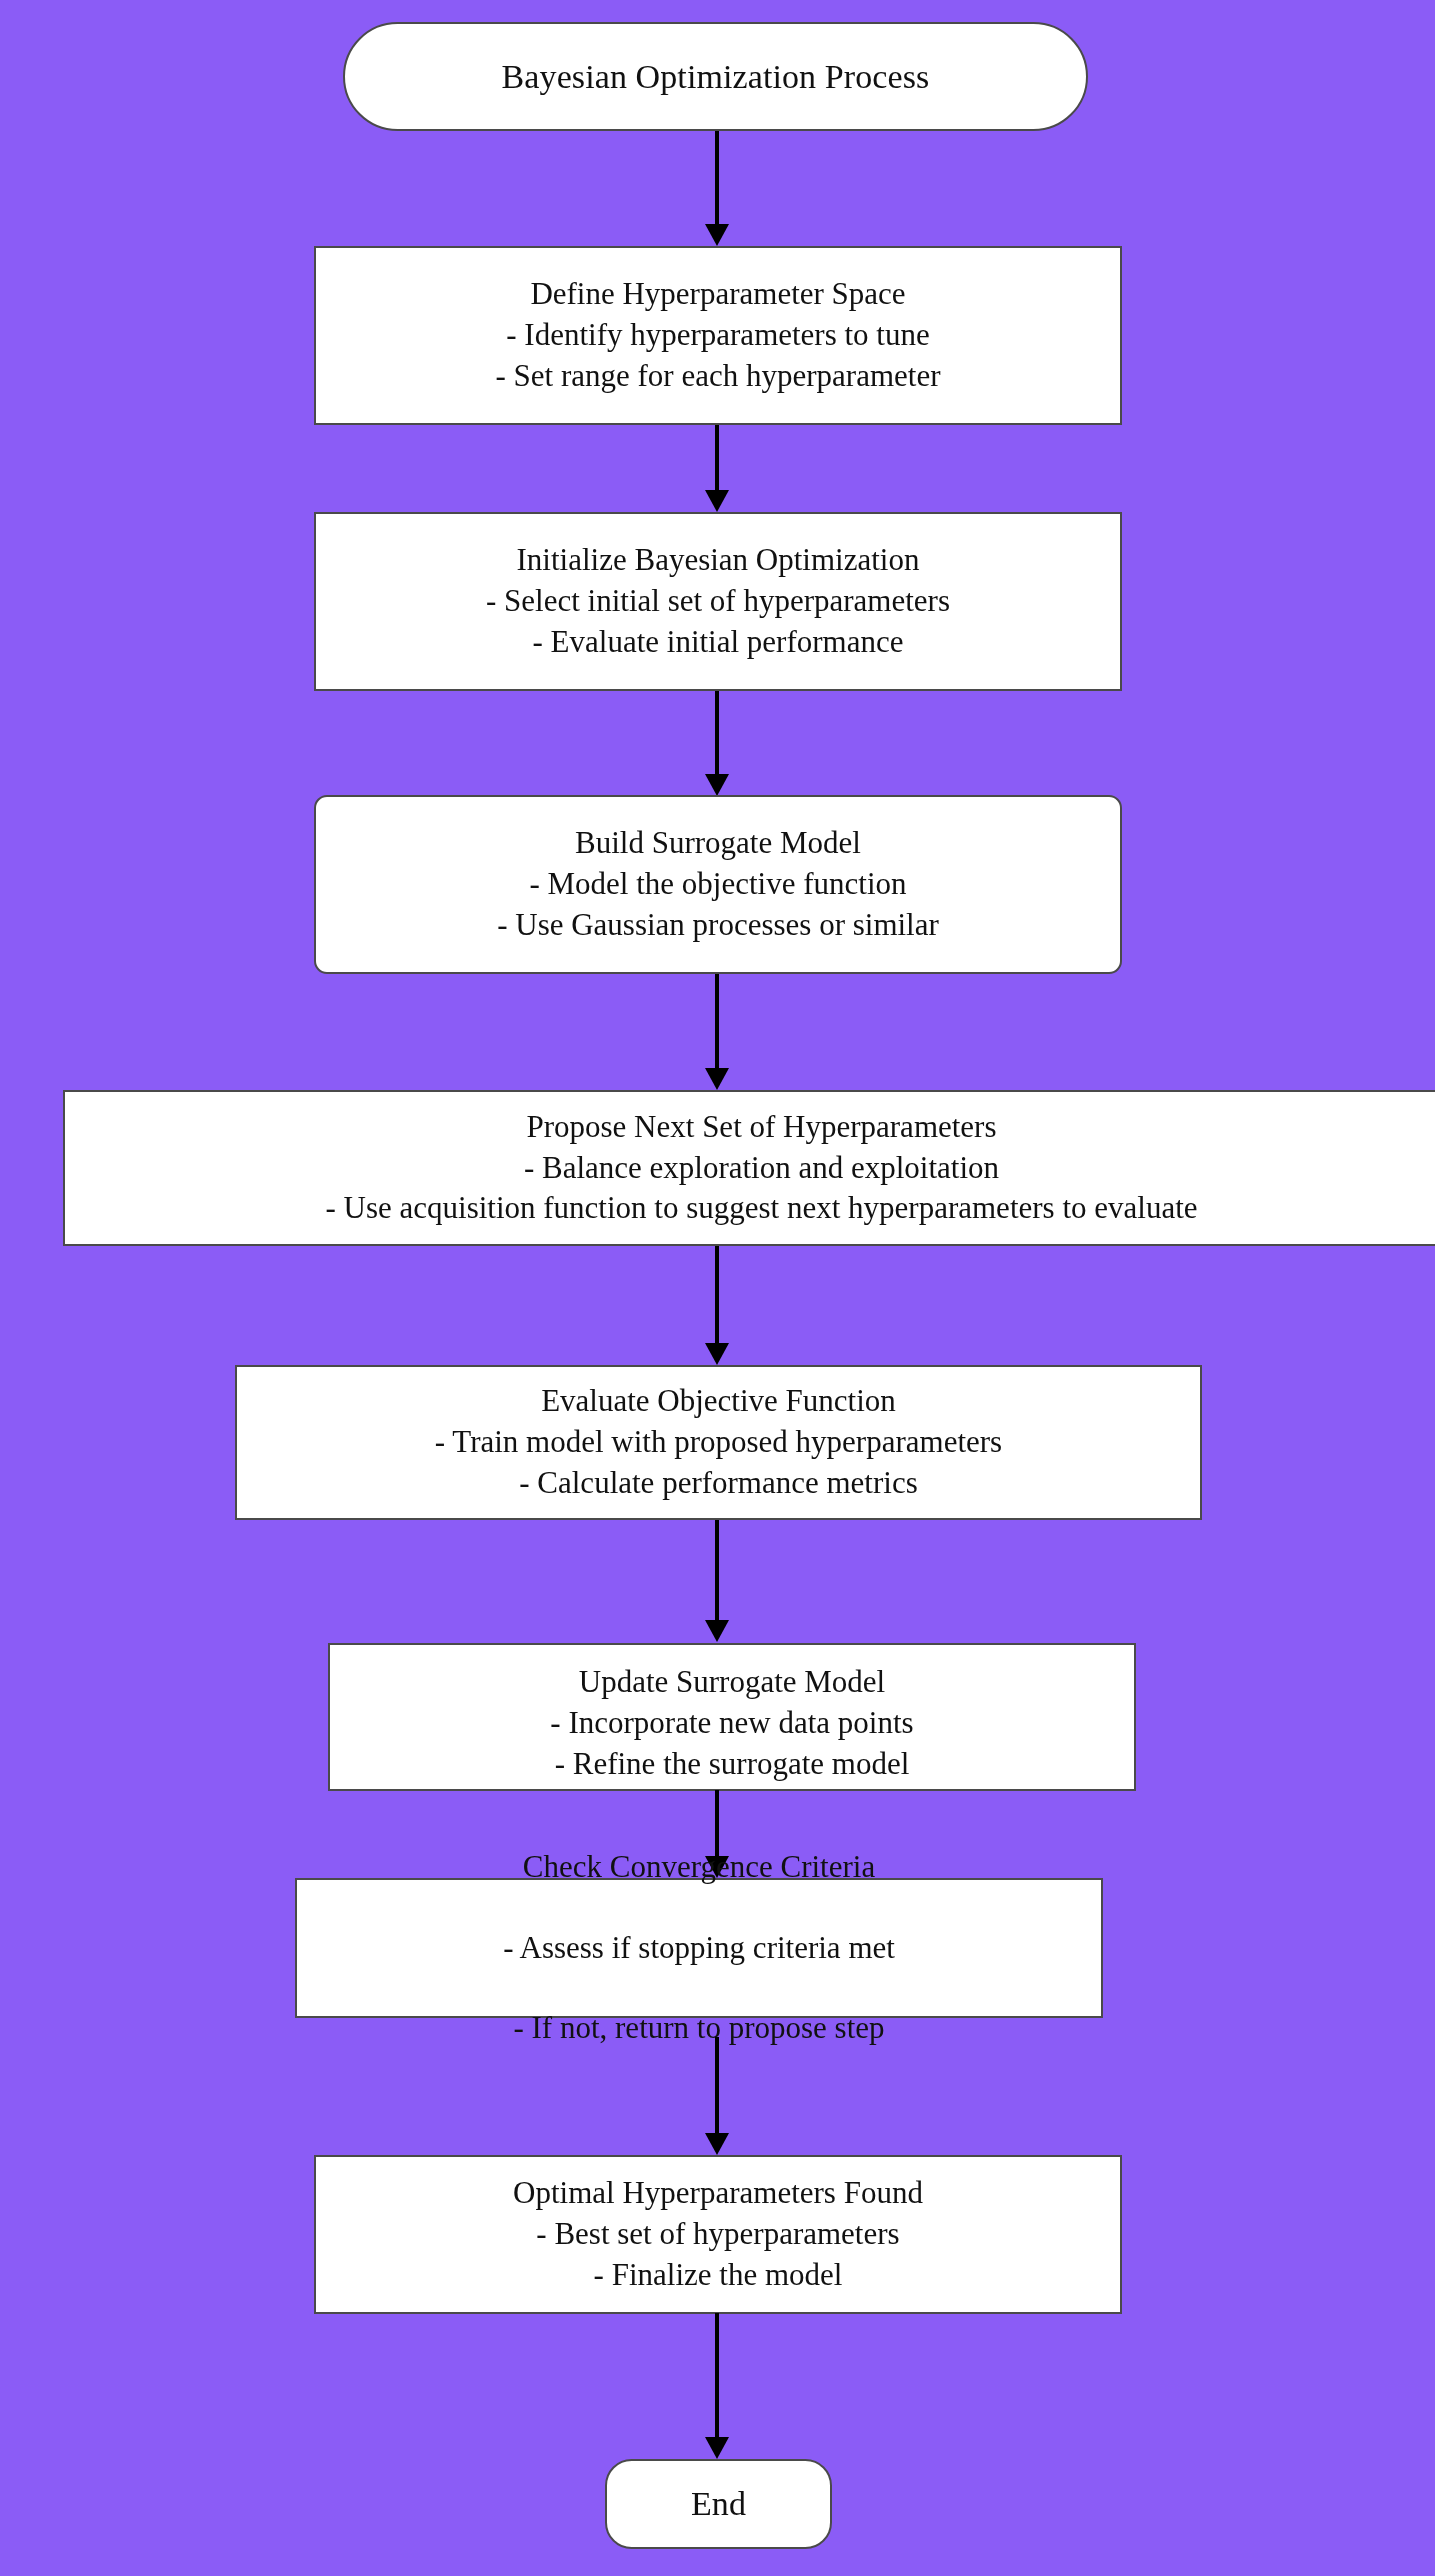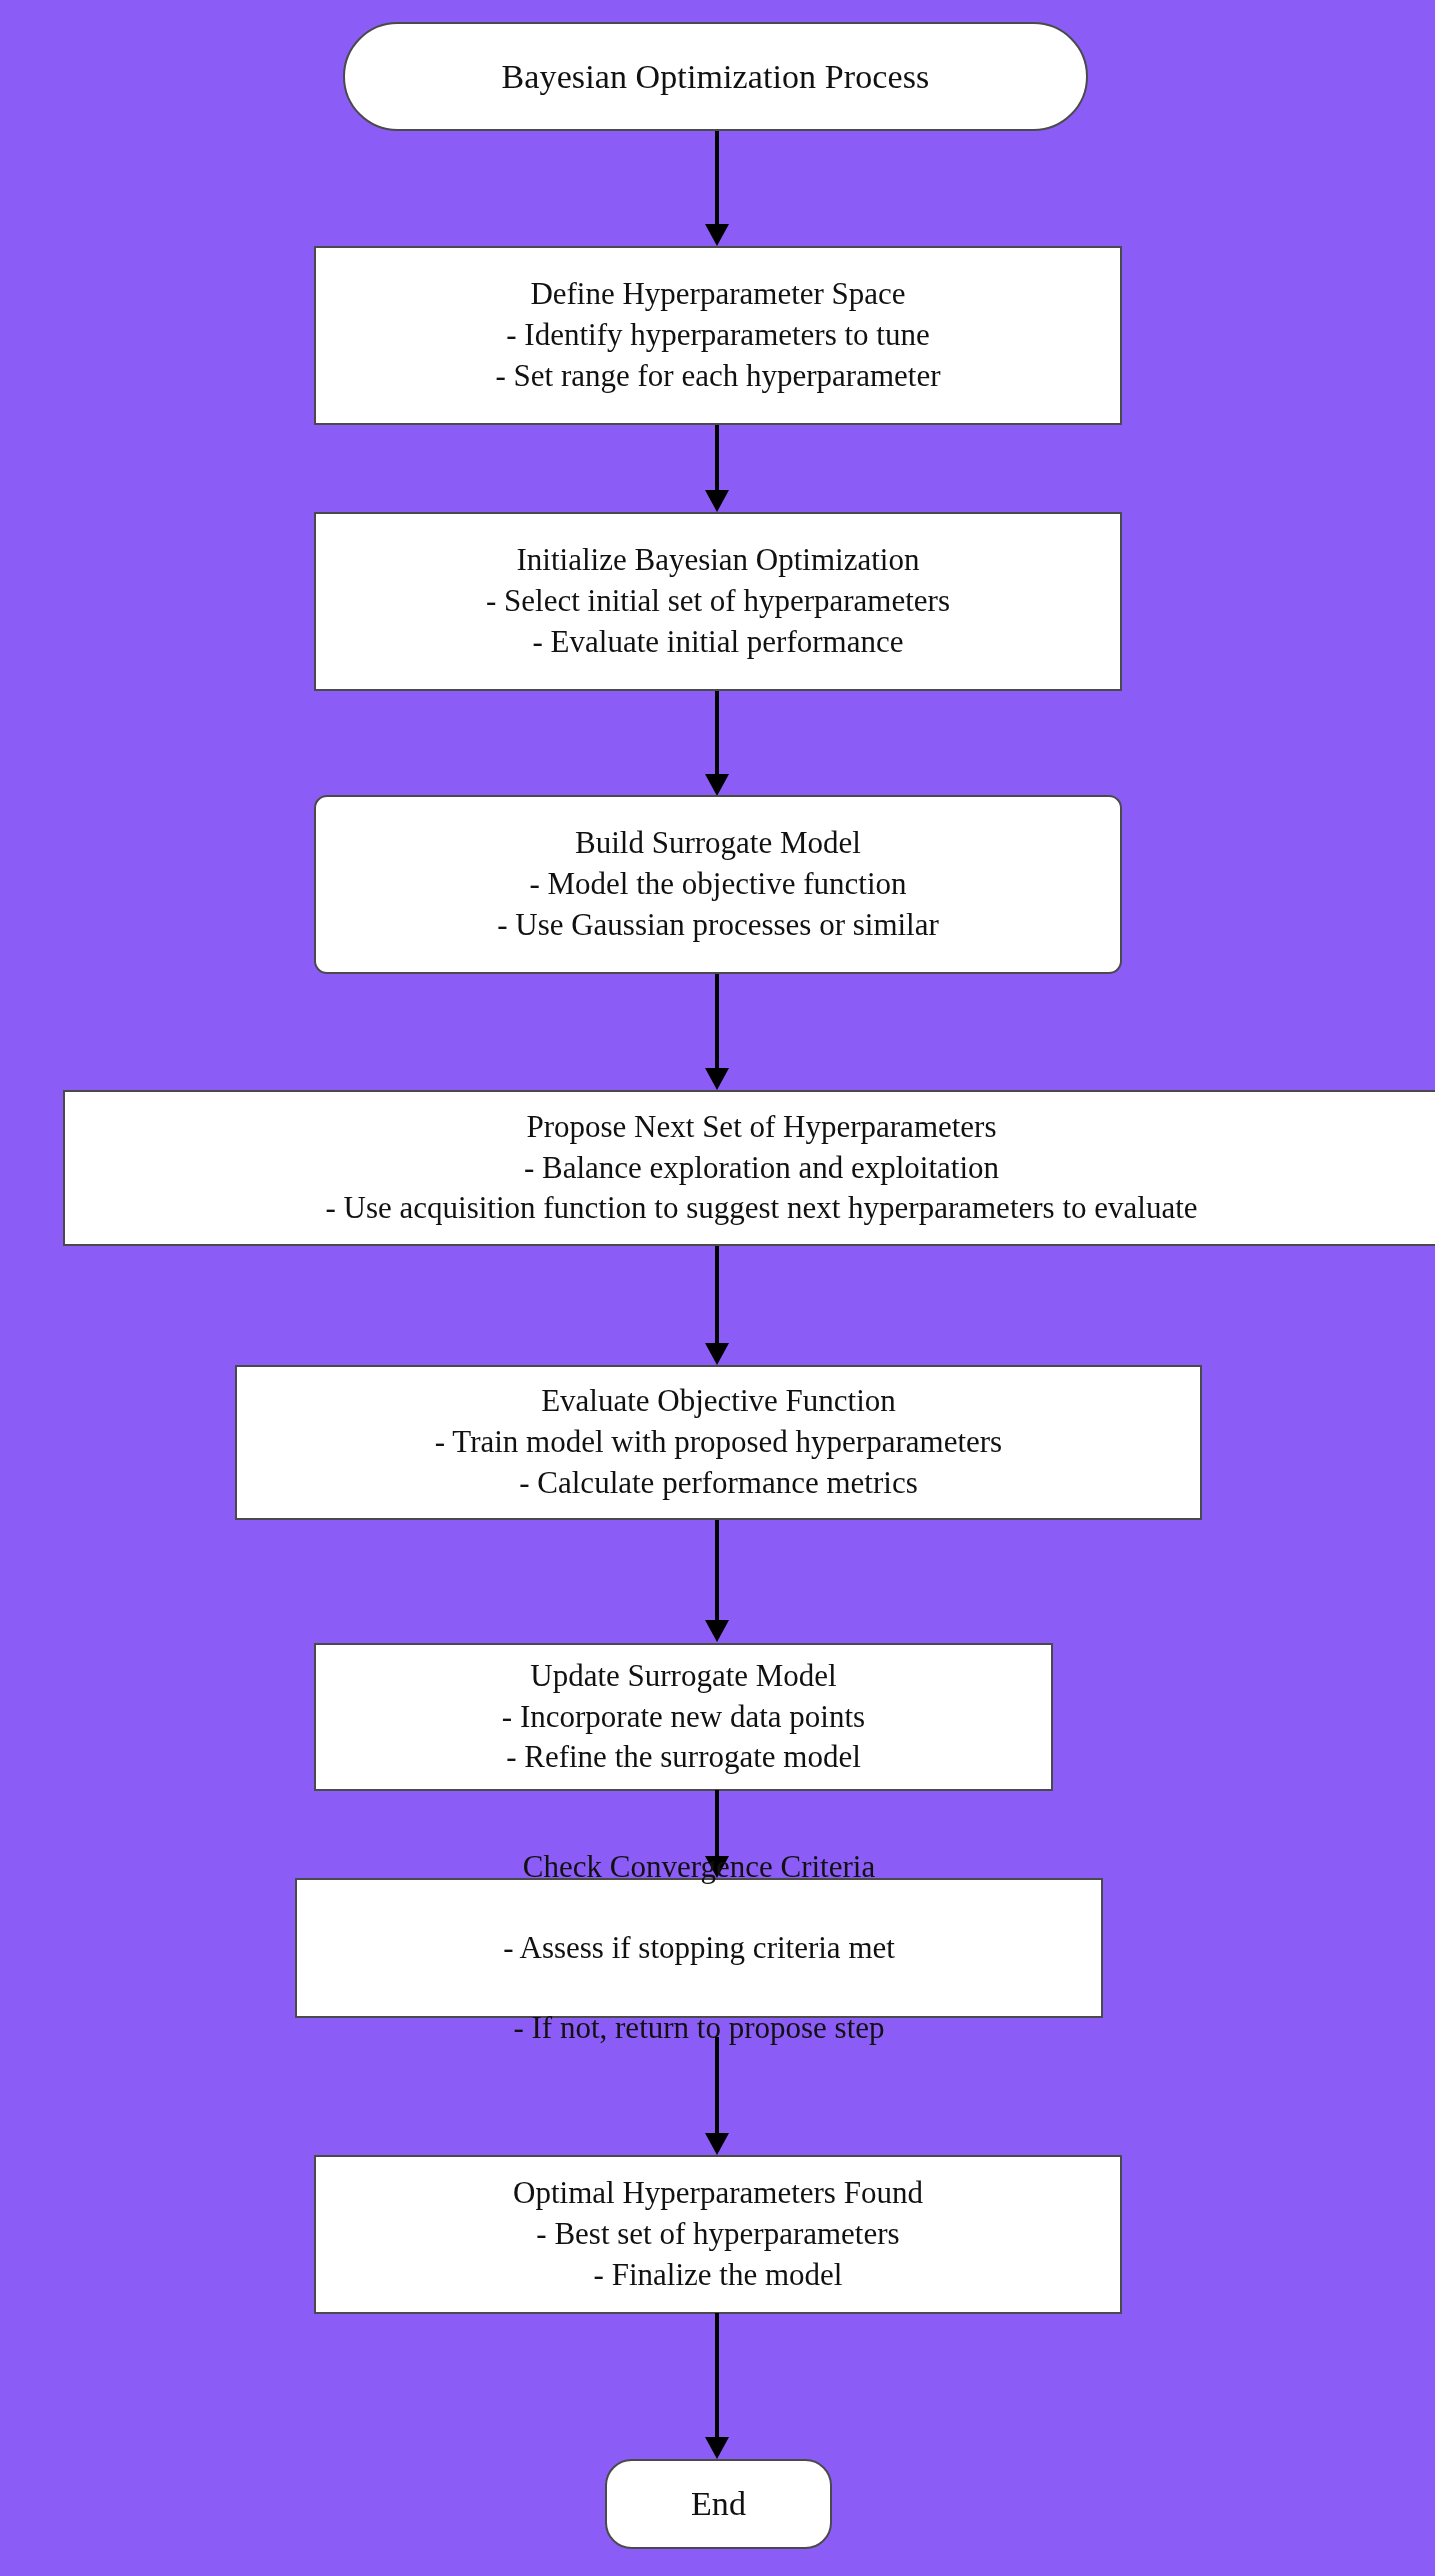--- a/index.html
+++ b/index.html
@@ -147,21 +147,21 @@
     <div class="node-title">Evaluate Objective Function</div>
     <div class="node-line">- Train model with proposed hyperparameters</div>
     <div class="node-line">- Calculate performance metrics</div>
   </div>
 
   <div class="connector" style="left:717px; top:1520px;">
     <div class="shaft" style="height:100px;"></div>
     <div class="head" style="top:100px;"></div>
   </div>
 
-  <div class="process" style="left:314px; top:1643px; width:739px; height:148px;">
+  <div class="process" style="left:328px; top:1643px; width:808px; height:148px;justify-content:flex-end;">
     <div class="node-title">Update Surrogate Model</div>
     <div class="node-line">- Incorporate new data points</div>
     <div class="node-line">- Refine the surrogate model</div>
   </div>
 
   <div class="connector" style="left:717px; top:1790px;">
     <div class="shaft" style="height:66px;"></div>
     <div class="head" style="top:66px;"></div>
   </div>
 

